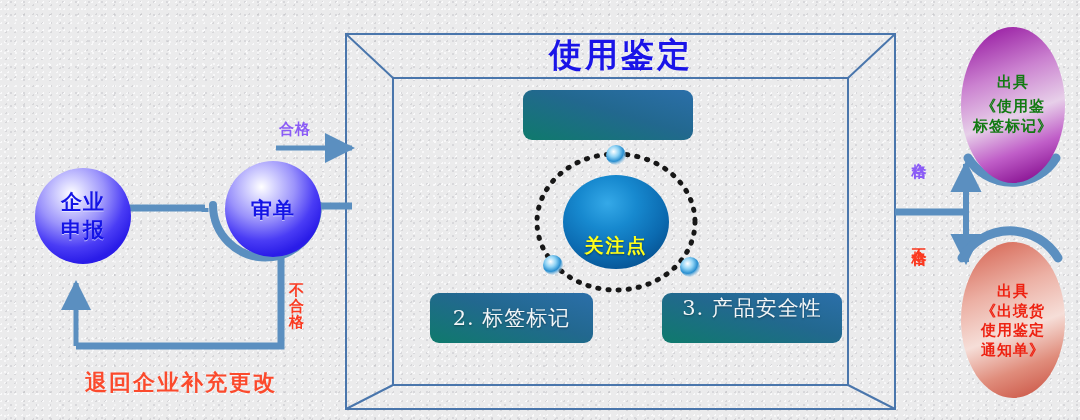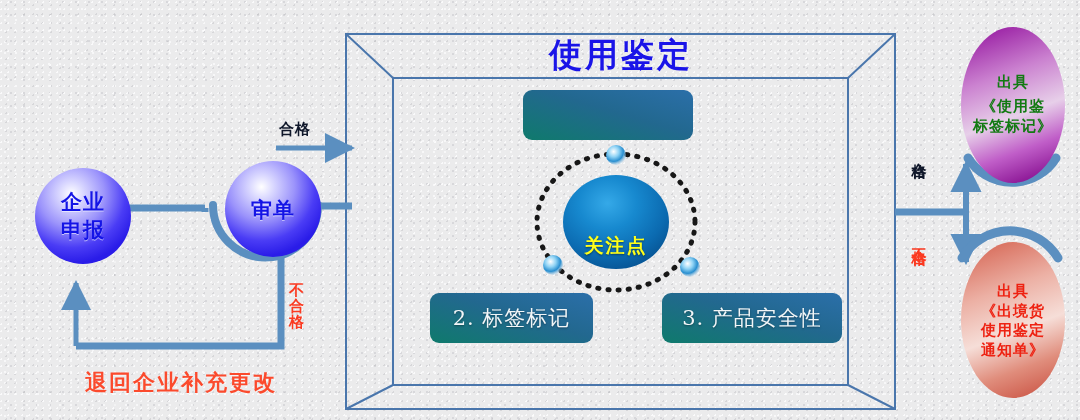--- a/index.html
+++ b/index.html
@@ -53,21 +53,21 @@
     font-family:"DejaVu Serif","Liberation Serif",serif;
   }
   .oval-green{
     color:#127a12;font-weight:bold;font-size:15px;letter-spacing:1px;
     line-height:1.32;
   }
   .oval-red{
     color:#ee2212;font-weight:bold;font-size:15px;letter-spacing:1px;
     line-height:1.30;
   }
-  .edge-green{color:#0f172a;font-weight:bold;font-size:15px;letter-spacing:1px;}
+  .edge-green{color:#8b5cf6;font-weight:bold;font-size:15px;letter-spacing:1px;}
   .edge-red{color:#fb3a21;font-weight:bold;font-size:15px;letter-spacing:1px;}
   .vert{writing-mode:vertical-rl;text-orientation:upright;line-height:1.0;}
   .return-text{
     color:#fb4a2d;font-weight:bold;font-size:22px;letter-spacing:2px;
     text-shadow:0 1px 0 rgba(255,255,255,.5);
   }
 </style>
 </head>
 <body>
 
@@ -192,21 +192,21 @@
 
   <div class="sphere-text" style="left:225px;top:194px;width:96px;height:32px;">
     <span class="blue-node-text">审单</span>
   </div>
 
   <div class="lbl box-title" style="left:549px;top:38px;">使用鉴定</div>
 
   <div class="sphere-text" style="left:430px;top:293px;width:163px;height:50px;">
     <span class="card-text">2. 标签标记</span>
   </div>
-  <div class="sphere-text" style="left:662px;top:293px;width:180px;height:50px;">
+  <div class="sphere-text" style="left:662px;top:283px;width:180px;height:50px;">
     <span class="card-text">3. 产品安全性</span>
   </div>
 
   <div class="sphere-text" style="left:563px;top:205px;width:106px;height:34px;margin-top:24px;">
     <span class="focus-text">关注点</span>
   </div>
 
   <div class="lbl edge-green" style="left:279px;top:122px;">合格</div>
 
   <div class="lbl" style="left:287px;top:283px;width:20px;text-align:center;">

